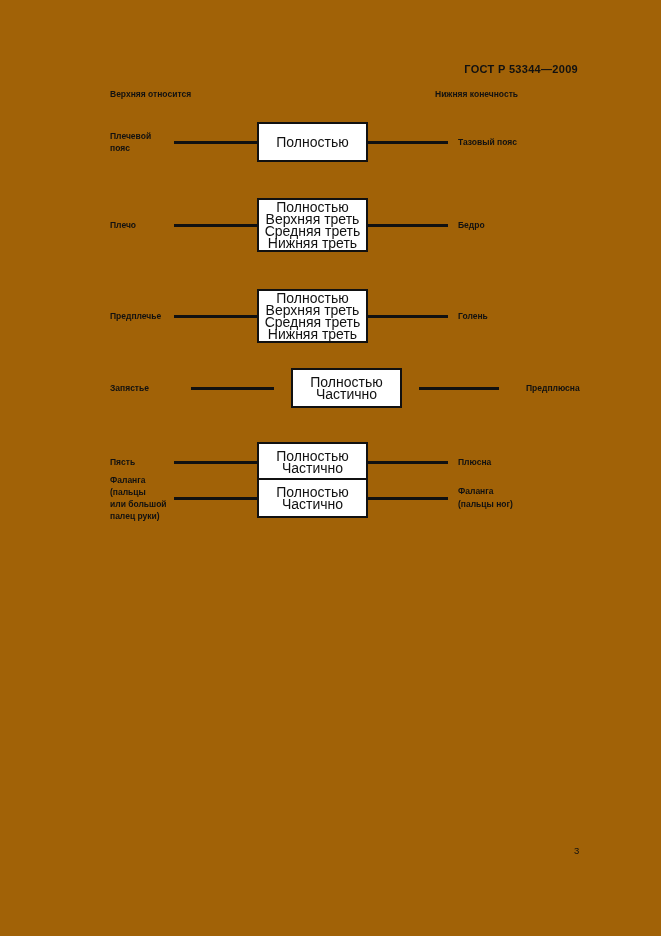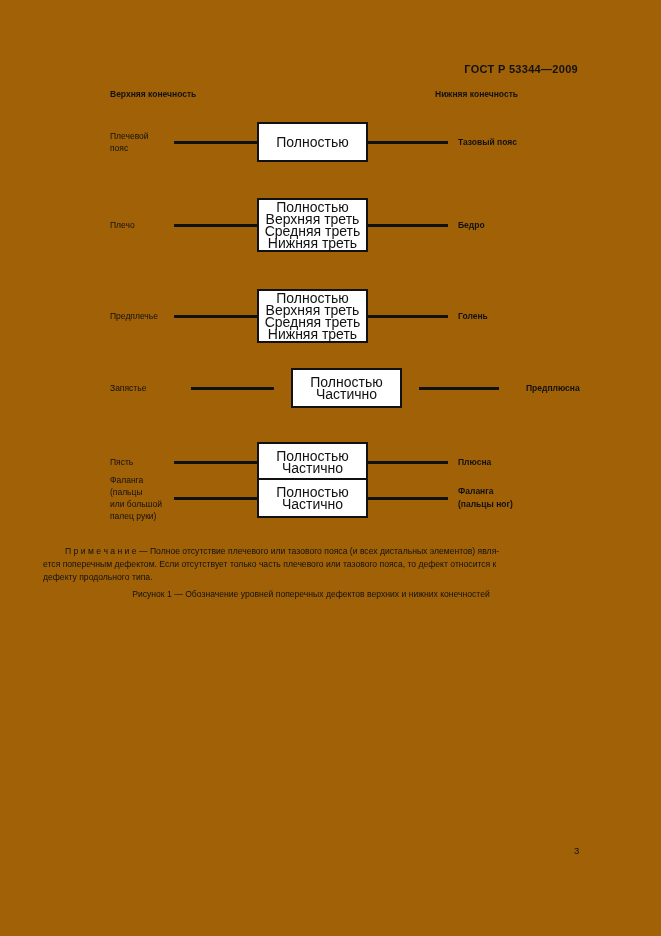--- a/index.html
+++ b/index.html
@@ -40,21 +40,21 @@
     position: absolute;
     left: 110px;
     width: 551px;
     display: flex;
     align-items: center;
   }
   .left-label {
     width: 64px;
     flex: none;
     font-size: 8.5px;
-    font-weight: normal;
+    font-weight: bold;
     line-height: 12px;
     white-space: pre-line;
   }
   .connector {
     flex: none;
     height: 3px;
     background: #111111;
   }
   .connector.c1 { width: 83px; }
   .connector.c2 { width: 80px; }
@@ -120,21 +120,21 @@
   #row0 .level-box, #row3 .level-box, #row4 .level-box, #row5 .level-box { height: 40px; }
   #row1 .level-box, #row2 .level-box { height: 54px; }
 </style>
 </head>
 <body>
 
 <div class="page">
 
   <div class="doc-header">ГОСТ Р 53344—2009</div>
 
-  <div class="col-header left">Верхняя конечность</div>
+  <div class="col-header left">Верхняя относится</div>
   <div class="col-header right">Нижняя конечность</div>
 
   <div class="diagram-row" id="row0">
     <div class="left-label">Плечевой
 пояс</div>
     <div class="connector c1"></div>
     <div class="level-box">
       <span class="box-text">Полностью</span>
     </div>
     <div class="connector c2"></div>
@@ -197,21 +197,17 @@
     <div class="connector c1"></div>
     <div class="level-box">
       <span class="box-text">Полностью
 Частично</span>
     </div>
     <div class="connector c2"></div>
     <div class="right-label">Фаланга
 (пальцы ног)</div>
   </div>
 
-  <p class="note">П р и м е ч а н и е — Полное отсутствие плечевого или тазового пояса (и всех дистальных элементов) явля-
-ется поперечным дефектом. Если отсутствует только часть плечевого или тазового пояса, то дефект относится к
-дефекту продольного типа.</p>
-
-  <div class="caption">Рисунок 1 — Обозначение уровней поперечных дефектов верхних и нижних конечностей</div>
+
 
   <div class="page-number">3</div>
 
 </div>
 
 </body></html>

